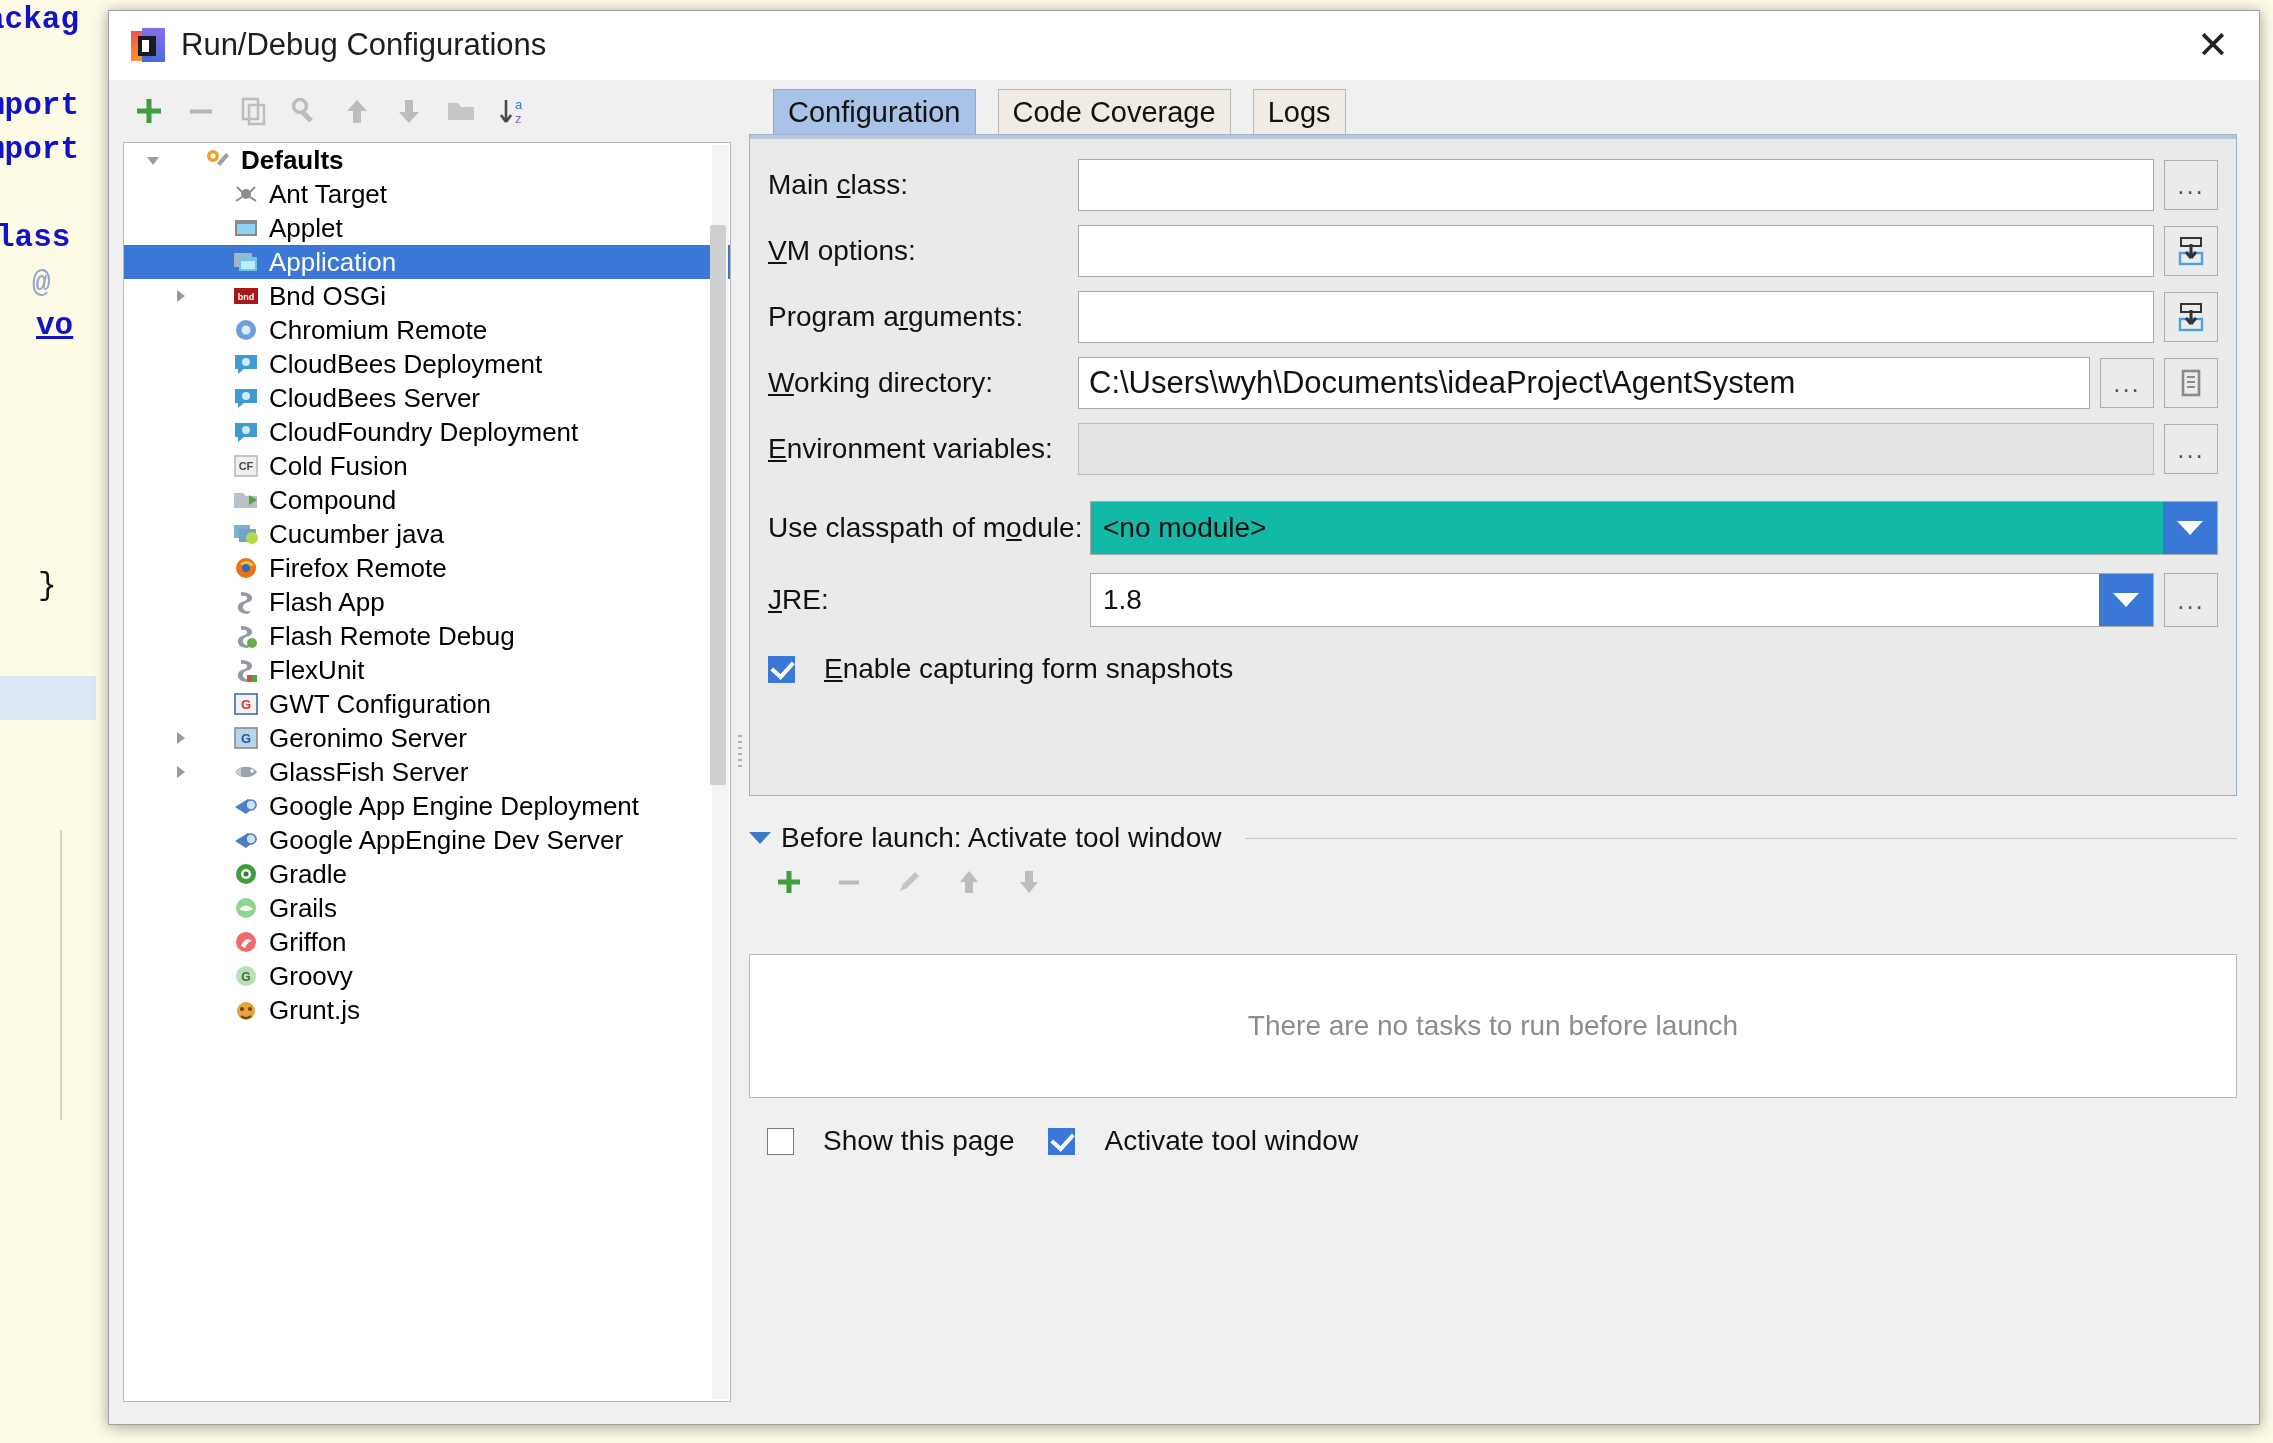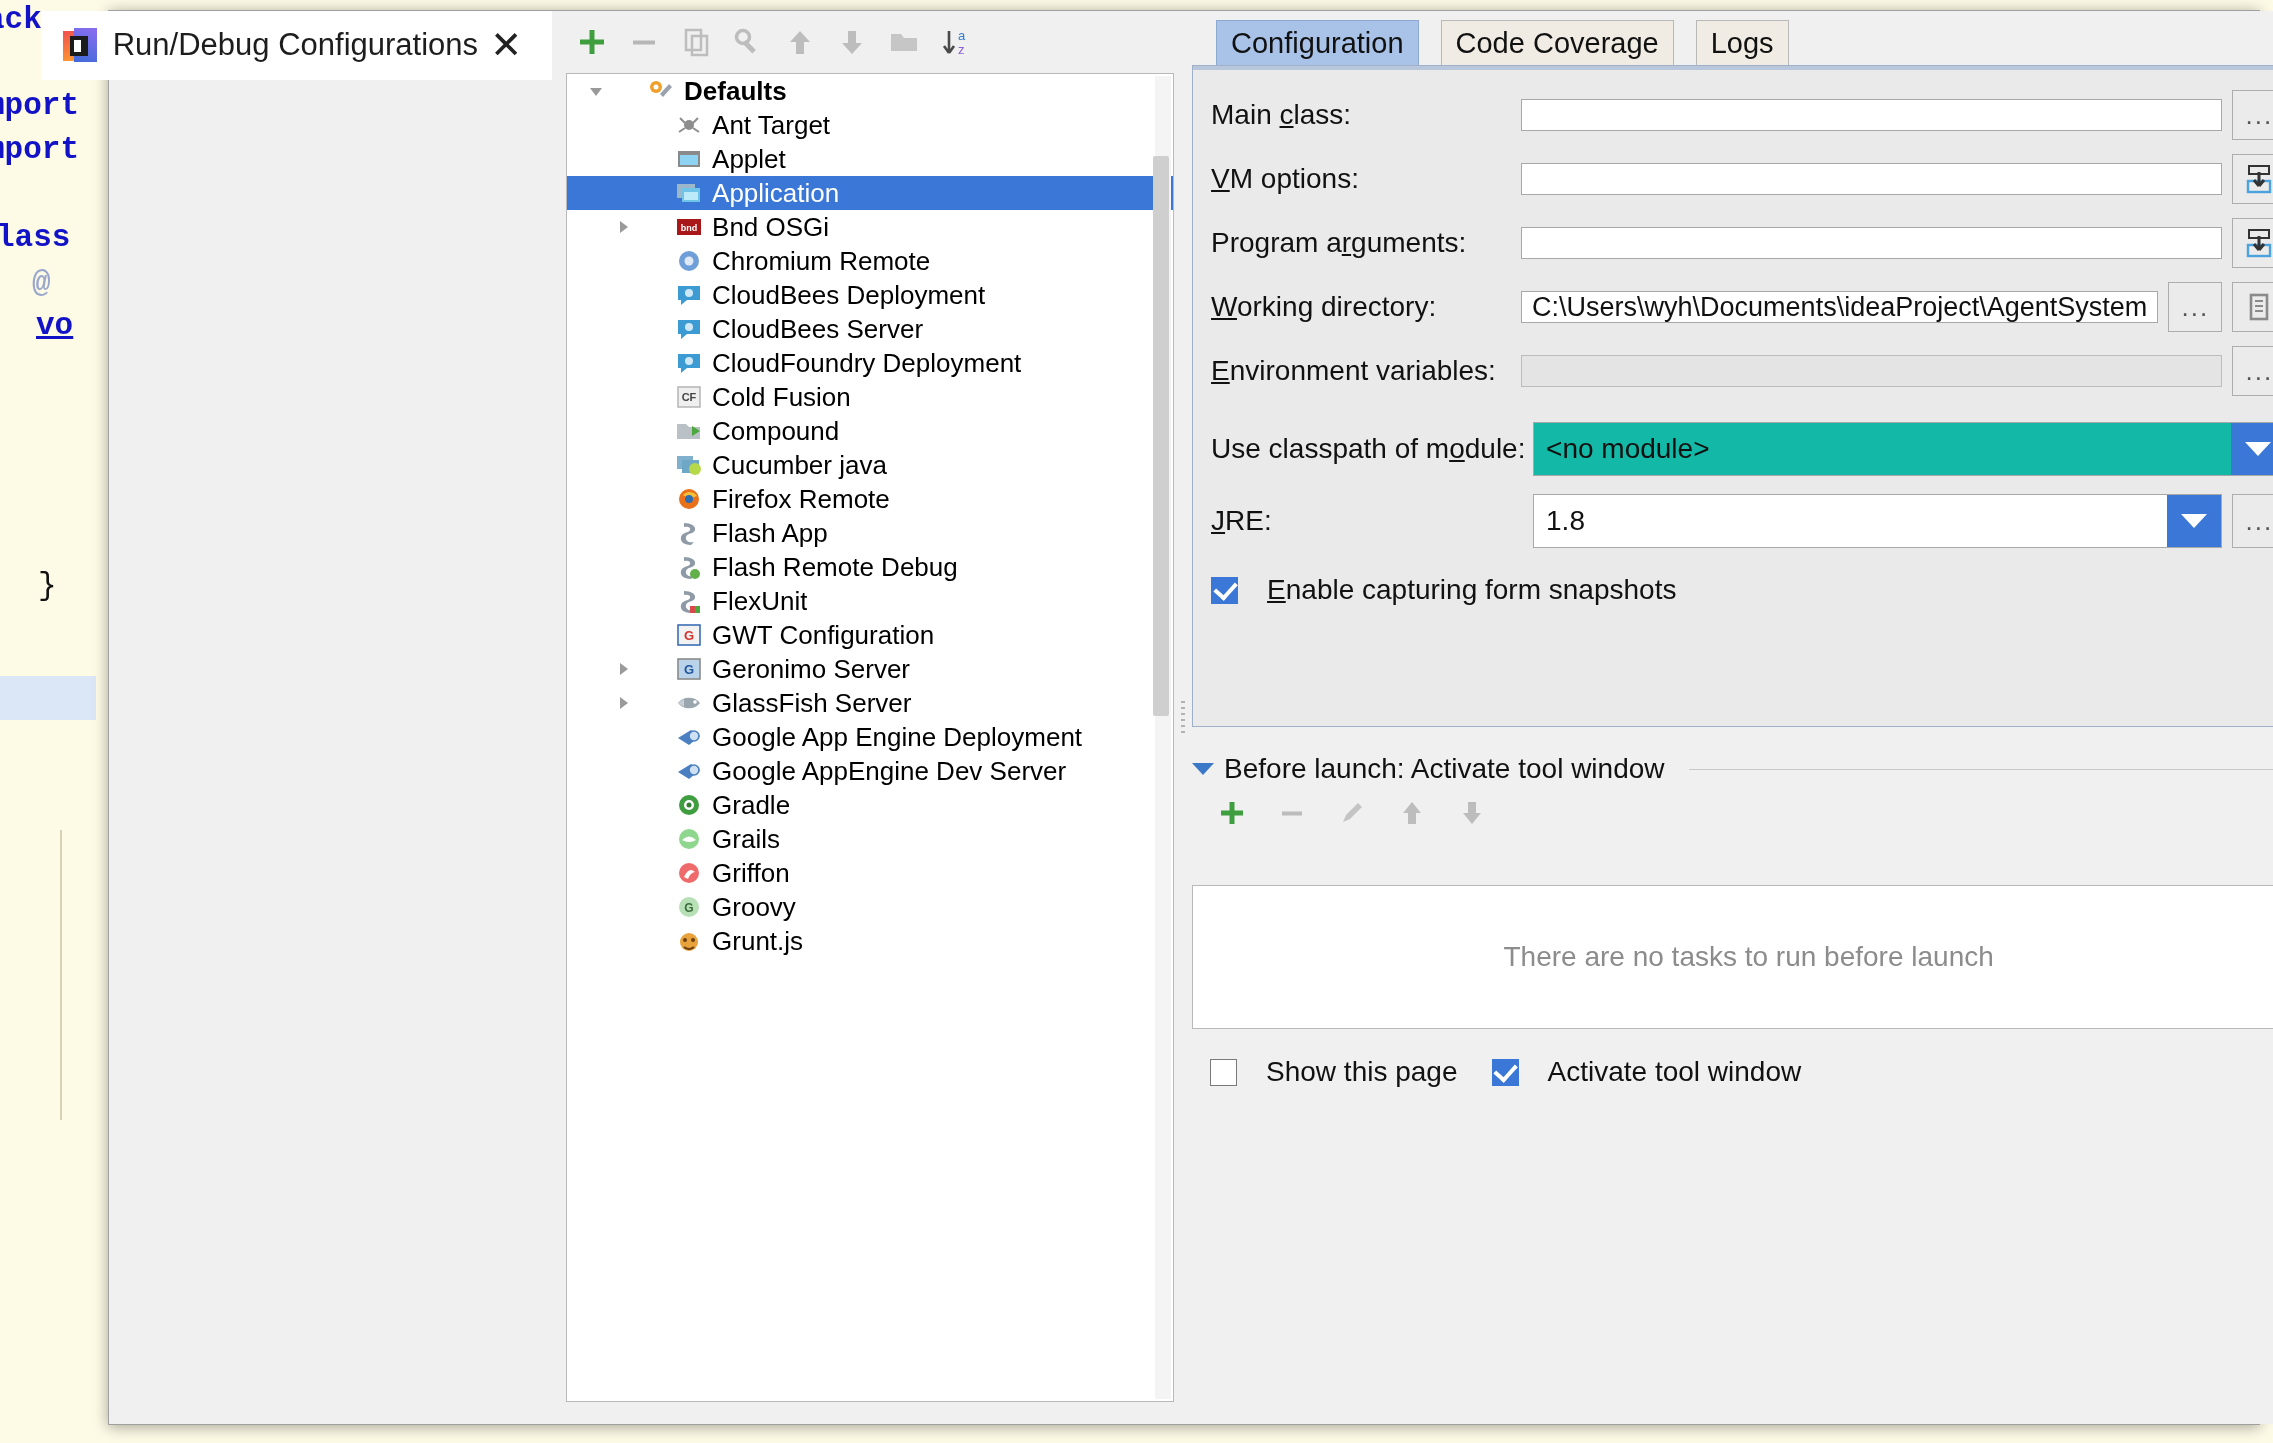--- a/index.html
+++ b/index.html
@@ -13,21 +13,21 @@
   .code-line{position:absolute;font-family:"Liberation Mono",monospace;font-weight:bold;font-size:31px;color:#1212c7;white-space:pre;}
   .code-line.anno{color:#9aa7cc;font-weight:bold;}
   .code-line.plain{color:#111;font-weight:normal;}
   #editor-highlight{position:absolute;left:0;top:676px;width:96px;height:44px;background:#dbe7f7;}
   #gutter-line{position:absolute;left:60px;top:830px;width:2px;height:290px;background:#d8d3b8;}
   
   #dialog{
     position:absolute;left:108px;top:10px;width:2150px;height:1413px;
     background:#f0f0f0;border:1px solid #a0a0a0;
     box-shadow:0 2px 14px rgba(0,0,0,.35);
-    display:flex;flex-direction:row;justify-content:center;
+    display:flex;flex-direction:column;
   }
   #dialog-titlebar{height:68px;background:#fff;display:flex;align-items:center;padding:0 18px 0 22px;flex:none;border-bottom:1px solid #fff;}
   #app-icon{width:34px;height:34px;position:relative;flex:none;margin-right:16px;}
   #app-icon .s1{position:absolute;left:0;top:3px;width:17px;height:30px;background:linear-gradient(160deg,#f24f4f,#ff9d2e);}
   #app-icon .s2{position:absolute;left:11px;top:0;width:23px;height:34px;background:linear-gradient(200deg,#8c6df0,#3f6bd8);}
   #app-icon .s3{position:absolute;left:7px;top:8px;width:18px;height:20px;background:#1b1b1b;}
   #app-icon .s4{position:absolute;left:11px;top:12px;width:7px;height:12px;background:#fff;}
   #dialog-title{font-size:31px;color:#1d1d1d;}
   #close-btn{margin-left:auto;width:56px;height:56px;display:flex;align-items:center;justify-content:center;font-size:38px;color:#222;cursor:pointer;line-height:1;}
   #dialog-body{flex:1;display:flex;min-height:0;background:#f0f0f0;}
@@ -53,21 +53,21 @@
   
   #right-pane{flex:1;display:flex;flex-direction:column;padding:0 22px 0 0;min-width:0;}
   #tab-strip{display:flex;align-items:flex-end;height:54px;padding-left:4px;flex:none;}
   .tab{height:44px;display:flex;align-items:center;padding:0 14px;font-size:29px;color:#111;background:#f0ece3;border:1px solid #b9b9b9;border-bottom:none;margin-right:2px;cursor:pointer;margin-left:20px;}
   .tab.active{background:#a9c3e8;border-color:#8ea9cf;}
   #config-panel{border:1px solid #9fb0c9;background:#eaeaea;flex:none;height:660px;padding:0;position:relative;}
   #config-top-line{position:absolute;left:0;right:0;top:0;height:4px;background:#b9c7dd;}
   .form-row{display:flex;align-items:center;height:auto;padding:0 18px;}
   .form-label{font-size:28px;color:#111;width:310px;flex:none;}
   .form-label u{text-decoration:underline;}
-  .txt{height:32px;background:#fff;border:1px solid #a8a8a8;font-size:27px;color:#111;display:flex;align-items:center;padding:0 10px;box-sizing:border-box;cursor:text;}
+  .txt{height:52px;background:#fff;border:1px solid #a8a8a8;font-size:31px;color:#111;display:flex;align-items:center;padding:0 10px;box-sizing:border-box;cursor:text;}
   .txt.disabled{background:#e4e4e4;border-color:#bcbcbc;cursor:default;}
   .btn-sq{width:54px;height:50px;border:1px solid #adadad;background:#ebebeb;display:flex;align-items:center;justify-content:center;cursor:pointer;flex:none;box-sizing:border-box;}
   .btn-sq .ell{font-size:26px;color:#555;letter-spacing:2px;line-height:8px;}
   .combo{height:54px;border:1px solid #a8a8a8;display:flex;align-items:center;box-sizing:border-box;}
   .combo .val{flex:1;font-size:28px;color:#111;padding:0 12px;}
   .combo .arrow{width:54px;height:100%;background:#3b77d6;display:flex;align-items:center;justify-content:center;cursor:pointer;flex:none;}
   .combo .arrow i{width:0;height:0;border-left:13px solid transparent;border-right:13px solid transparent;border-top:14px solid #fff;display:block;}
   .chk{width:27px;height:27px;border:1px solid #7a7a7a;background:#fff;flex:none;display:flex;align-items:center;justify-content:center;box-sizing:border-box;cursor:pointer;}
   .chk.checked{background:#3b77d6;border-color:#3b77d6;}
   .chk.checked::after{content:"";width:10px;height:17px;border:solid #fff;border-width:0 4px 4px 0;transform:rotate(42deg) translate(-1px,-2px);}

